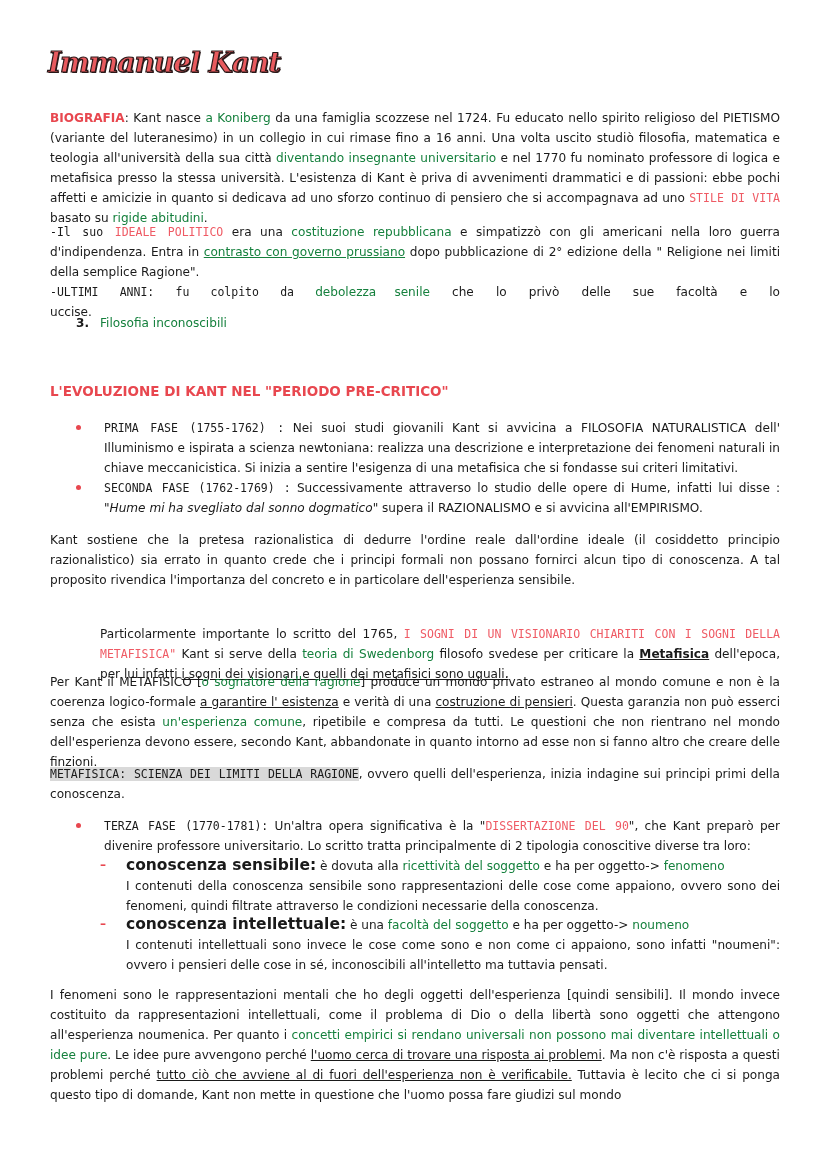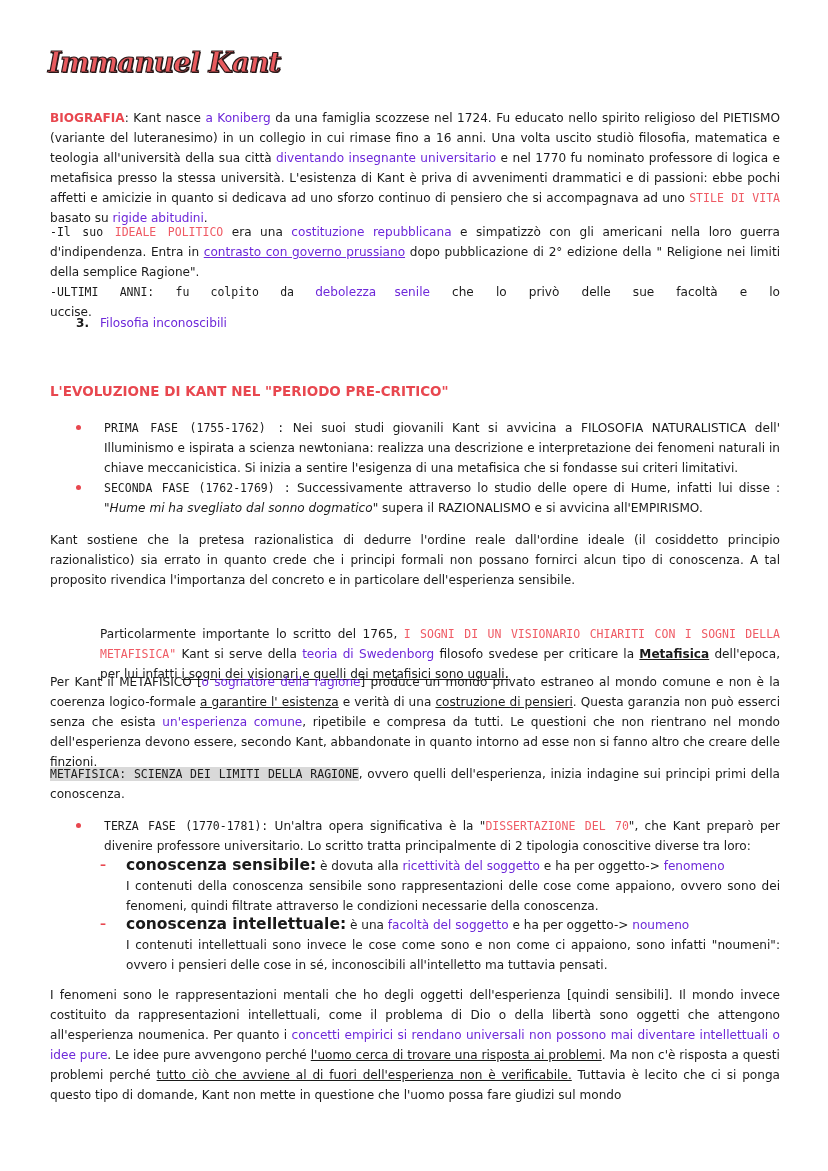--- a/index.html
+++ b/index.html
@@ -12,21 +12,21 @@
     font-family: "DejaVu Serif", serif; font-style: italic; font-weight: bold;
     font-size: 28px; color: #e85a5e; letter-spacing: -1px;
     -webkit-text-stroke: 1.2px #2a1a1a;
     text-shadow: 1px 1px 0 #2a1a1a;
   }
   .p {
     position: absolute; left: 50px; width: 730px;
     font-size: 12.1px; line-height: 20px; text-align: justify;
   }
   .ind { left: 100px; width: 680px; }
-  .r { color: #6d28d9; }
+  .r { color: #15803d; }
   .rm { color: #ef5a64; font-family: "DejaVu Sans Mono", monospace; font-size: 11.5px; }
   .mono { font-family: "DejaVu Sans Mono", monospace; font-size: 11.5px; }
   .u { text-decoration: underline; }
   .b { font-weight: bold; }
   .i { font-style: italic; }
   .bio { color: #e8474f; font-weight: bold; }
   .h2 {
     position: absolute; left: 50px; top: 383px;
     font-size: 13.5px; font-weight: bold; color: #e8474f;
   }
@@ -80,21 +80,21 @@
 <div class="p" style="top:672px;">
   <span>Per Kant il METAFISICO [</span><span class="r">o sognatore della ragione</span><span>] produce un mondo privato estraneo al mondo comune e non è la coerenza logico-formale </span><span class="u">a garantire l' esistenza</span><span> e verità di una </span><span class="u">costruzione di pensieri</span><span>. Questa garanzia non può esserci senza che esista </span><span class="r">un'esperienza comune</span><span>, ripetibile e compresa da tutti. Le questioni che non rientrano nel mondo dell'esperienza devono essere, secondo Kant, abbandonate in quanto intorno ad esse non si fanno altro che creare delle </span><span class="u">finzioni.</span>
 </div>
 
 <div class="p" style="top:764px;">
   <span class="mono hl">METAFISICA: SCIENZA DEI LIMITI DELLA RAGIONE</span><span>, ovvero quelli dell'esperienza, inizia indagine sui principi primi della conoscenza.</span>
 </div>
 
 <div class="bul" style="top:816px;">
   <span class="dot"></span>
-  <span class="txt"><span class="mono">TERZA FASE (1770-1781):</span><span> Un'altra opera significativa è la "</span><span class="rm">DISSERTAZIONE DEL 70</span><span>", che Kant preparò per divenire professore universitario. Lo scritto tratta principalmente di 2 tipologia conoscitive diverse tra loro:</span></span>
+  <span class="txt"><span class="mono">TERZA FASE (1770-1781):</span><span> Un'altra opera significativa è la "</span><span class="rm">DISSERTAZIONE DEL 90</span><span>", che Kant preparò per divenire professore universitario. Lo scritto tratta principalmente di 2 tipologia conoscitive diverse tra loro:</span></span>
 </div>
 
 <div class="dash" style="top:855px;">
   <span class="mk">–</span>
   <span class="txt"><span class="big">conoscenza sensibile:</span><span> è dovuta alla </span><span class="r">ricettività del soggetto</span><span> e ha per oggetto-&gt; </span><span class="r">fenomeno</span><br><span>I contenuti della conoscenza sensibile sono rappresentazioni delle cose come appaiono, ovvero sono dei fenomeni, quindi filtrate attraverso le condizioni necessarie della conoscenza.</span></span>
 </div>
 
 <div class="dash" style="top:914px;">
   <span class="mk">–</span>
   <span class="txt"><span class="big">conoscenza intellettuale:</span><span> è una </span><span class="r">facoltà del soggetto</span><span> e ha per oggetto-&gt; </span><span class="r">noumeno</span><br><span>I contenuti intellettuali sono invece le cose come sono e non come ci appaiono, sono infatti "noumeni": ovvero i pensieri delle cose in sé, inconoscibili all'intelletto ma tuttavia pensati.</span></span>

